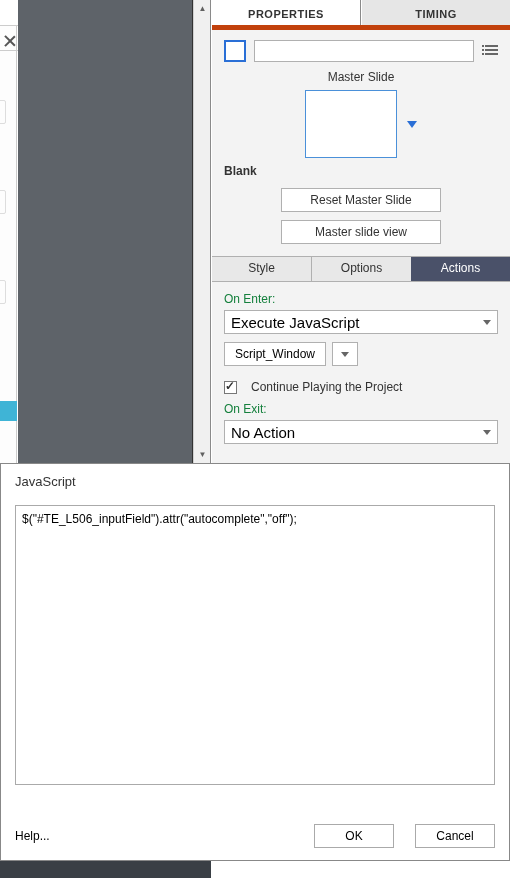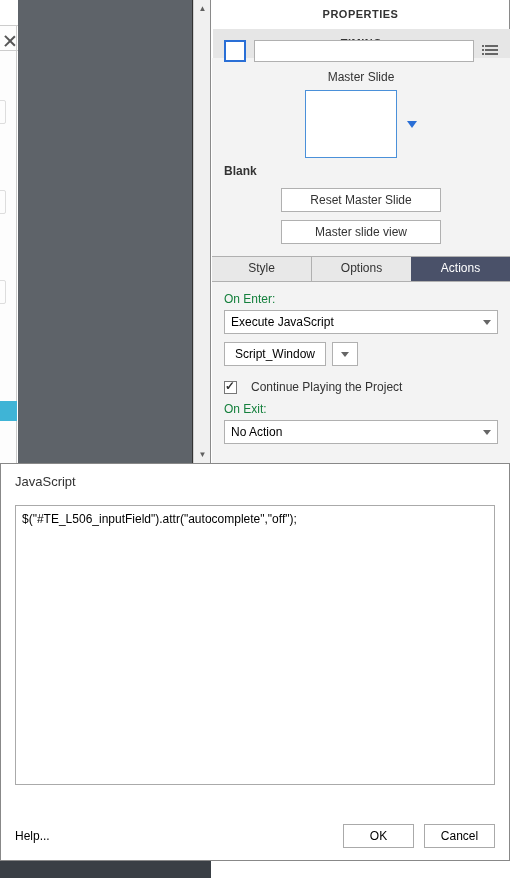--- a/index.html
+++ b/index.html
@@ -18,21 +18,21 @@
   .blue-tab { position: absolute; left: 0; bottom: 42px; width: 17px; height: 20px; background: #3fb4d6; }
 
   .gray-panel { position: absolute; left: 18px; top: 0; width: 175px; height: 463px; background: #5e6369; }
   .gray-panel-border { position: absolute; left: 192px; top: 0; width: 1px; height: 463px; background: #333; }
   .scrollbar { position: absolute; right: 0; top: 0; width: 17px; height: 463px; background: #f0f0f0; border-left: 1px solid #d0d0d0; }
   .scroll-arrow { width: 17px; height: 17px; display: flex; align-items: center; justify-content: center; color: #606060; font-size: 8px; }
   .scroll-down { position: absolute; bottom: 0; }
 
   
   .right-panel { position: absolute; left: 212px; top: 0; right: 0; height: 463px; background: #f3f3f3; }
-  .top-tabs { display: flex; height: 30px; border-bottom: 5px solid #c2410c; flex-direction: column; }
+  .top-tabs { display: flex; height: 30px; border-bottom: 5px solid #c2410c; }
   .top-tab { flex: 1; text-align: center; line-height: 29px; font-size: 11px; font-weight: bold; letter-spacing: 0.5px; color: #333; background: #f3f3f3; cursor: pointer; }
   .top-tab.active { background: #fff; border-right: 1px solid #8a8a8a; }
   .top-tab:not(.active) { background: #e6e6e6; border-left: 1px solid #fff; }
 
   .props-body { padding: 10px 12px; }
 
   .name-row { display: flex; align-items: center; gap: 8px; margin-bottom: 6px; }
   .slide-icon-box { width: 22px; height: 22px; border: 2px solid #2a6fd6; background: #fff; }
   .slide-name-input { flex: 1; height: 22px; border: 1px solid #b0b0b0; background: #fff; padding: 0 4px; font-size: 12px; }
   .list-icon { width: 16px; height: 14px; position: relative; cursor: pointer; }
@@ -47,39 +47,39 @@
 
   .btn { display: block; margin: 0 auto 8px; width: 160px; height: 24px; border: 1px solid #b0b0b0; background: #fff; font-size: 12px; cursor: pointer; color: #333; }
 
   .sub-tabs { display: flex; margin: 12px -12px 10px; border: 1px solid #b0b0b0; border-left: none; border-right: none; }
   .sub-tab { flex: 1; text-align: center; height: 24px; line-height: 23px; font-size: 12px; cursor: pointer; background: #e8e8e8; }
   .sub-tab.active { background: #4a5169; color: #fff; }
   .sub-tab:not(.active) { border-left: 1px solid #b0b0b0; }
   .sub-tab:first-child { border-left: none; }
 
   .field-label { font-size: 12px; color: #15803d; margin: 6px 0 4px; }
-  .select { width: 100%; height: 24px; border: 1px solid #b0b0b0; background: #fff; padding: 0 20px 0 6px; font-size: 12px; position: relative; cursor: pointer; text-align: left; }
+  .select { width: 100%; height: 24px; border: 1px solid #b0b0b0; background: #fff; padding: 0 20px 0 6px; font-size: 15px; position: relative; cursor: pointer; text-align: left; }
   .select::after { content: ""; position: absolute; right: 6px; top: 9px; width: 0; height: 0; border-left: 4px solid transparent; border-right: 4px solid transparent; border-top: 5px solid #666; }
 
   .script-row { display: flex; gap: 6px; margin-top: 8px; }
   .script-btn { height: 24px; border: 1px solid #b0b0b0; background: #fff; padding: 4px 10px; font-size: 12px; cursor: pointer; }
   .folder-btn { width: 26px; height: 24px; border: 1px solid #b0b0b0; background: #fff; cursor: pointer; position: relative; }
   .folder-btn::after { content: ""; position: absolute; left: 8px; top: 9px; width: 0; height: 0; border-left: 4px solid transparent; border-right: 4px solid transparent; border-top: 5px solid #666; }
 
   .check-row { display: flex; align-items: center; gap: 14px; margin: 14px 0 8px; }
   .checkbox { width: 13px; height: 13px; border: 1px solid #777; background: #fff; position: relative; cursor: pointer; }
   .checkbox.checked::after { content: "✓"; position: absolute; left: 0px; top: -3px; font-size: 12px; color: #333; font-weight: bold; }
 
   
   .dialog { position: absolute; left: 0; top: 463px; width: 510px; height: 398px; background: #fff; border: 1px solid #888; }
   .dialog-title { padding: 10px 14px 8px; font-size: 13px; color: #333; }
   .code-area { margin: 8px 14px; width: calc(100% - 28px); height: 280px; border: 1px solid #aaa; background: #fff; padding: 6px; font-family: Arial, sans-serif; font-size: 12px; resize: none; outline: none; }
   .dialog-footer { position: absolute; bottom: 12px; left: 14px; right: 14px; display: flex; align-items: center; }
   .help-link { color: #000000; font-size: 12px; cursor: pointer; }
-  .dlg-btn { width: 71px; height: 24px; border: 1px solid #aaa; background: #fff; font-size: 12px; cursor: pointer; margin-left: 10px; }
+  .dlg-btn { width: 80px; height: 24px; border: 1px solid #aaa; background: #fff; font-size: 12px; cursor: pointer; margin-left: 21px; }
   .dlg-spacer { flex: 1; }
 
   .bottom-dark { position: absolute; left: 0; top: 861px; width: 211px; height: 17px; background: #3a3f45; }
 </style>
 </head>
 <body>
 
 <div class="left-strip">
   <div class="light-col">
     <div class="faint-box" style="top:75px"></div>

